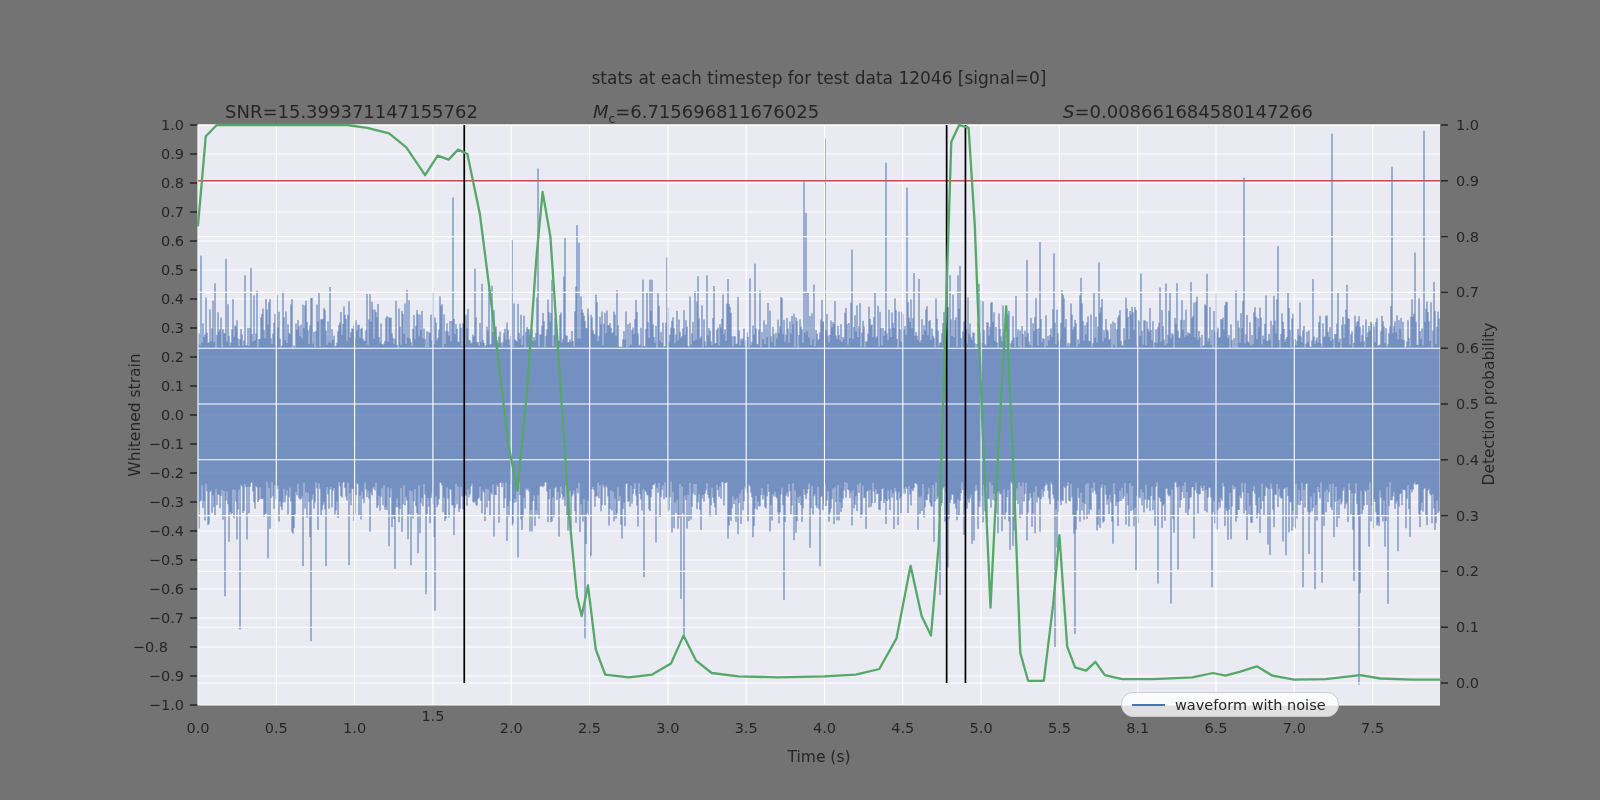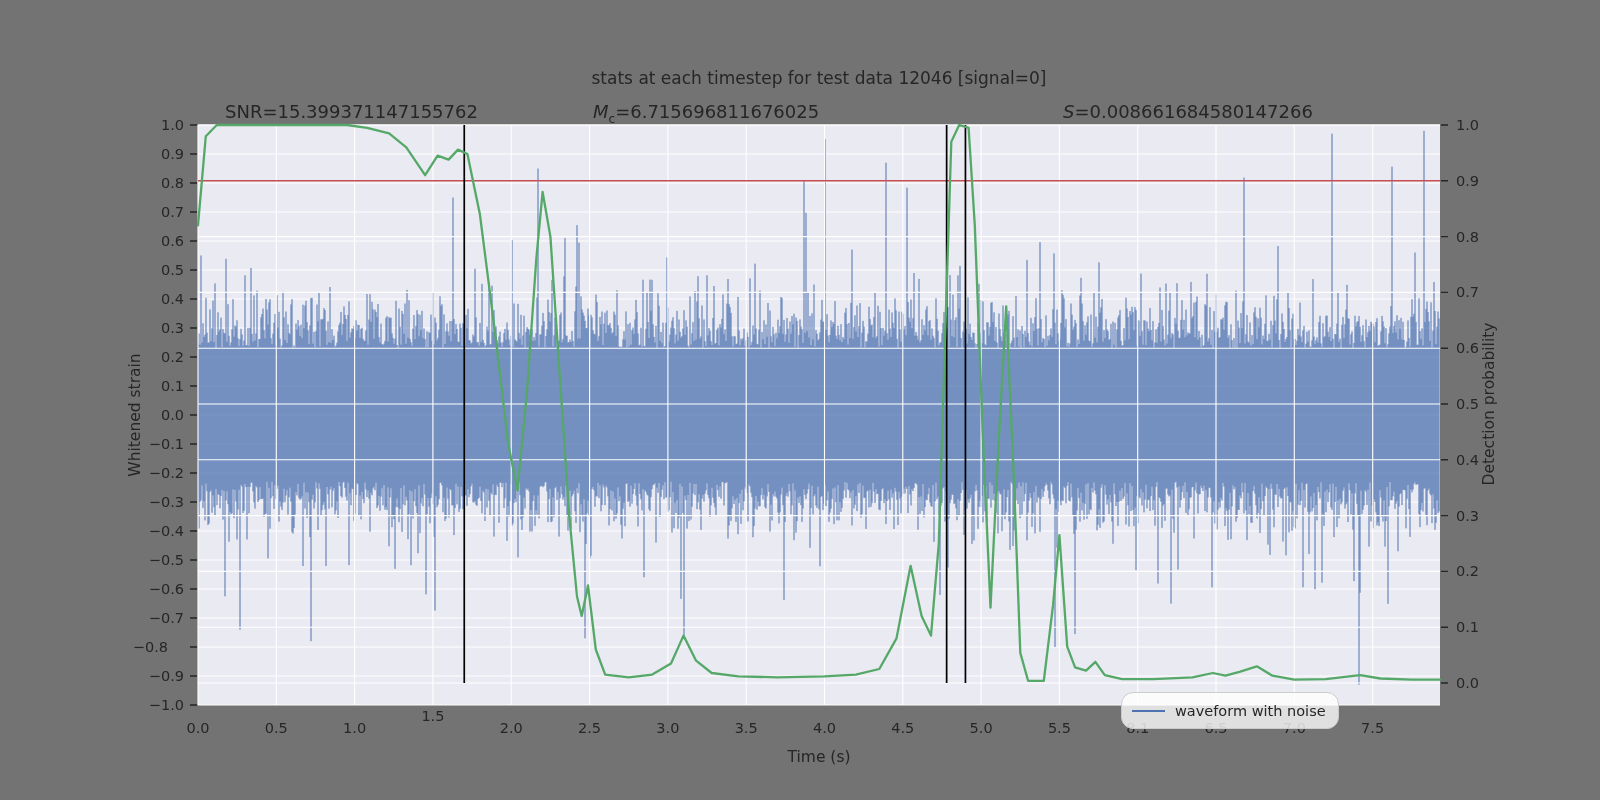--- a/index.html
+++ b/index.html
@@ -12,21 +12,21 @@
   .anno i{font-style:italic;}
   .anno sub{font-size:12px;}
   .axlabel{font-size:15.5px;}
   .rot{transform:rotate(-90deg);transform-origin:center center;}
   .ticklabel{position:absolute;font-size:14.5px;color:#262626;line-height:18px;}
   .tl-left{text-align:right;width:52px;}
   .tl-right{text-align:left;width:52px;}
   .tl-x{text-align:center;width:44px;}
   #legend{position:absolute;display:flex;align-items:center;gap:10px;
           background:rgba(255,255,255,0.78);border:1px solid #cccccc;border-radius:12px;
-          padding:0 12px 0 10px;height:37px;box-sizing:border-box;}
+          padding:0 12px 0 10px;height:25px;box-sizing:border-box;}
   #legend .sample{display:inline-block;width:33px;height:0;border-top:2.2px solid #4C72B0;}
   #legend .lbl{font-size:14.5px;color:#262626;}
 </style>
 </head>
 <body>
 
 <div id="fig">
   <svg id="plot-svg" width="1600" height="800">
       <rect x="198" y="125" width="1242" height="580" fill="#EAEAF2"></rect>
       <path d="M198 125.0H1440M198 154.0H1440M198 183.0H1440M198 212.0H1440M198 241.0H1440M198 270.0H1440M198 299.0H1440M198 328.0H1440M198 357.0H1440M198 386.0H1440M198 415.0H1440M198 444.0H1440M198 473.0H1440M198 502.0H1440M198 531.0H1440M198 560.0H1440M198 589.0H1440M198 618.0H1440M198 647.0H1440M198 676.0H1440M198 705.0H1440" stroke="#FFFFFF" stroke-width="1" fill="none"></path>

